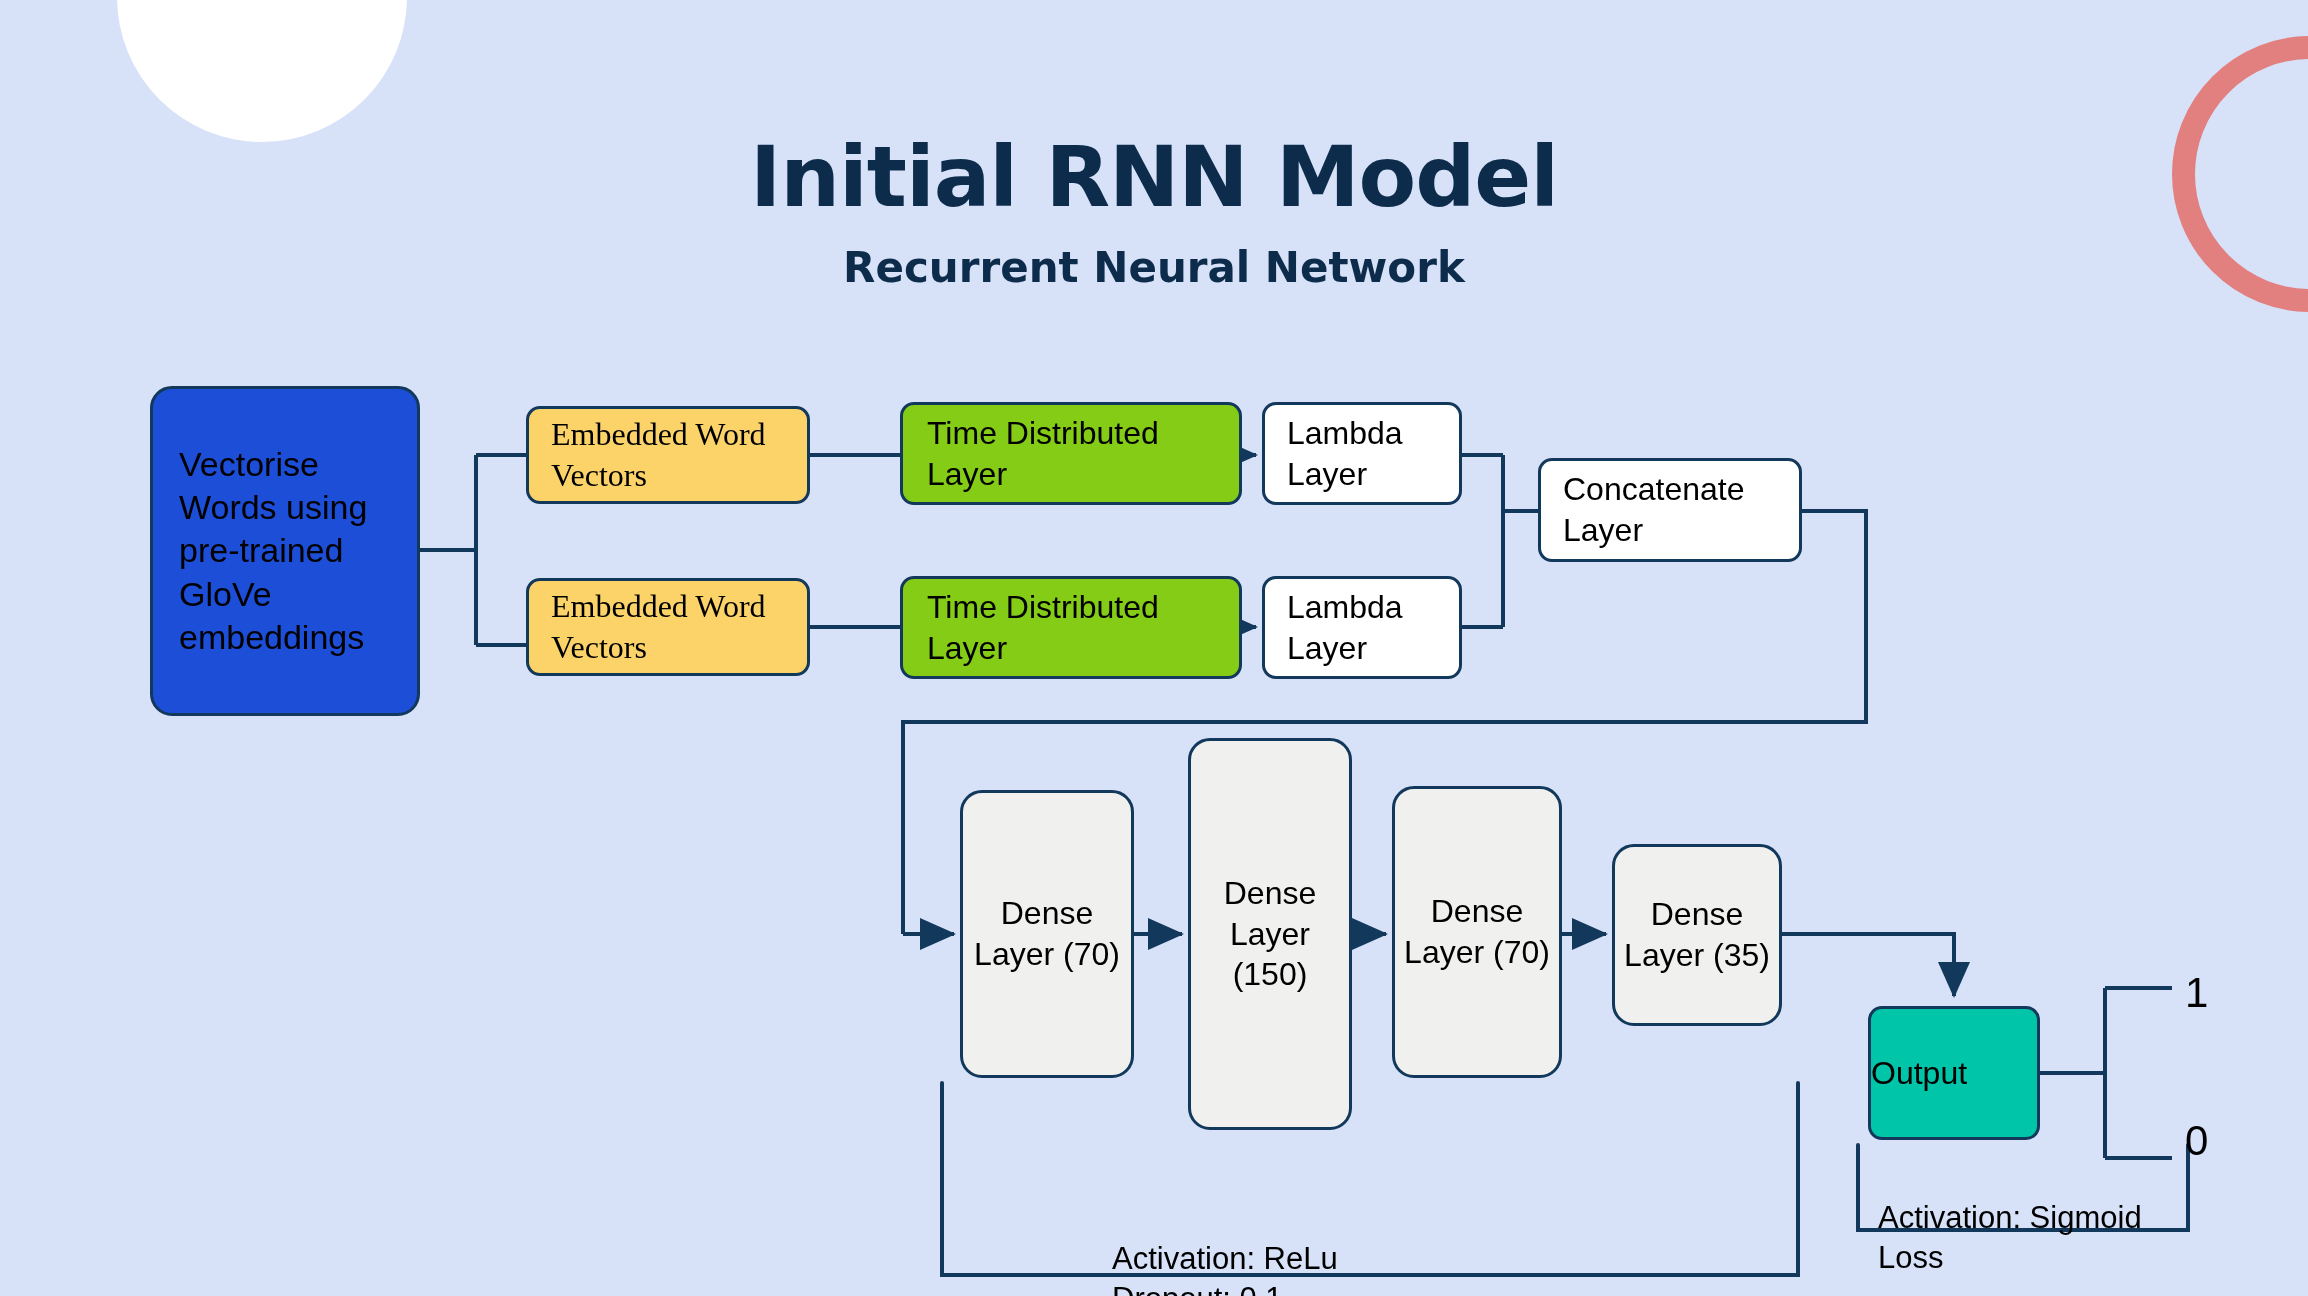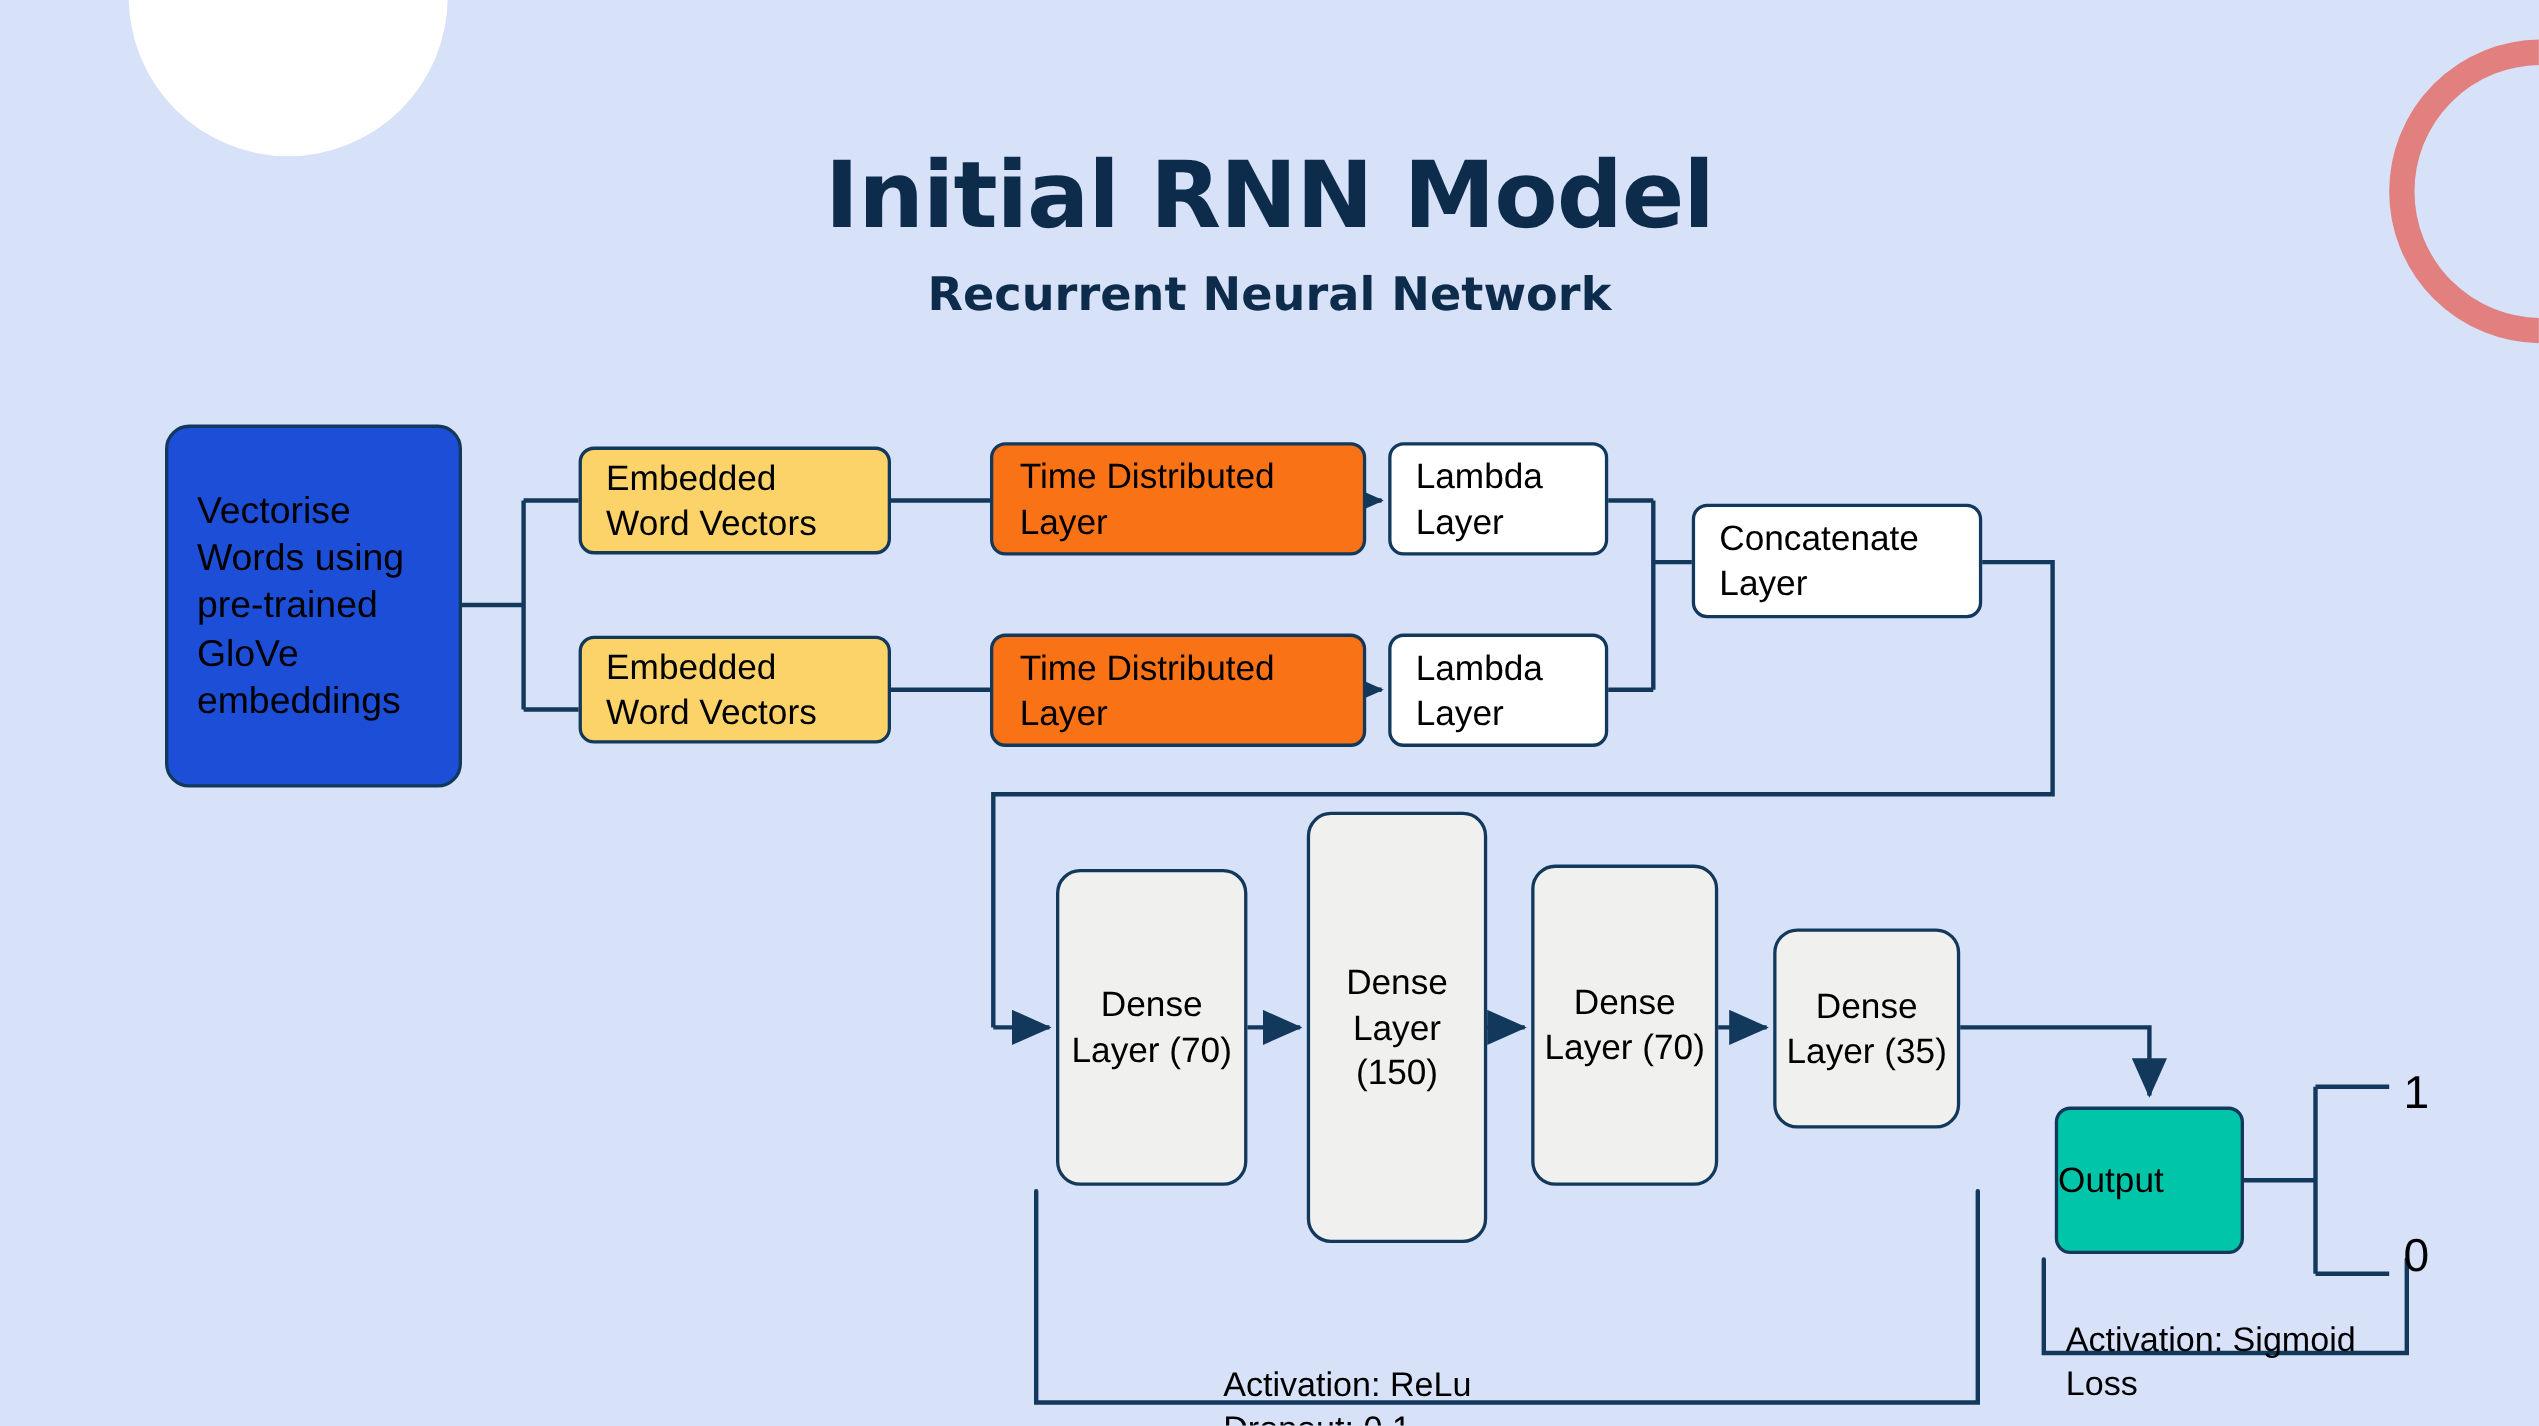--- a/index.html
+++ b/index.html
@@ -31,27 +31,27 @@
   }
   .node .lbl{display:block;width:100%;}
   .n-vector{
     left:150px;top:386px;width:270px;height:330px;
     background:#1d4ed8;border-radius:22px;
     padding:0 26px;font-size:34px;
   }
   .n-embed{
     left:526px;width:284px;height:98px;
     background:#fbd369;border-radius:14px;
-    padding:0 22px;font-size:32px;
+    padding:0 22px;font-size:32px;font-family:Liberation Serif, serif;
   }
   .n-embed.top{top:406px;}
   .n-embed.bot{top:578px;}
   .n-time{
     left:900px;width:342px;height:103px;
-    background:#f97316;border-radius:14px;
+    background:#84cc16;border-radius:14px;
     padding:0 24px;font-size:32px;align-items:center;
   }
   .n-time.top{top:402px;}
   .n-time.bot{top:576px;}
   .n-lambda{
     left:1262px;width:200px;height:103px;
     background:#ffffff;border-radius:14px;
     padding:16px 22px;font-size:32px;
   }
   .n-lambda.top{top:402px;}

